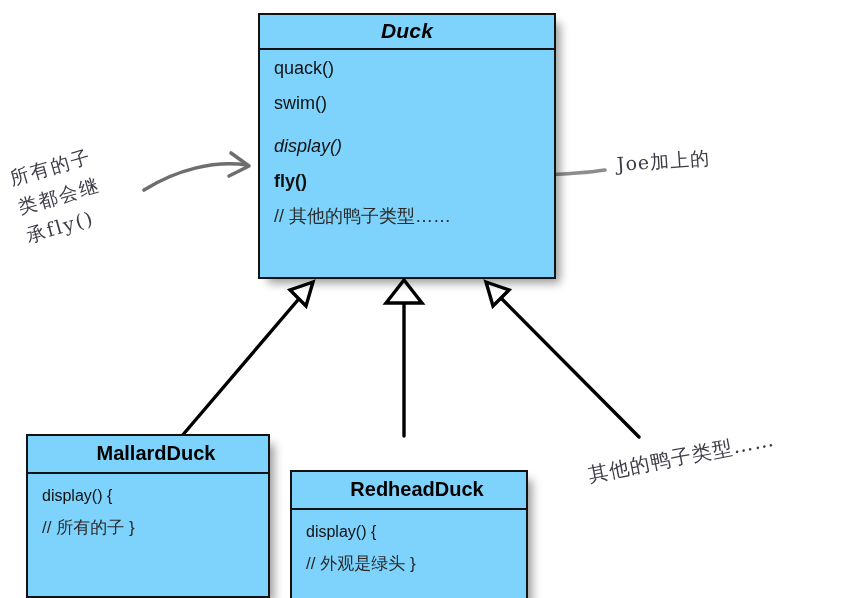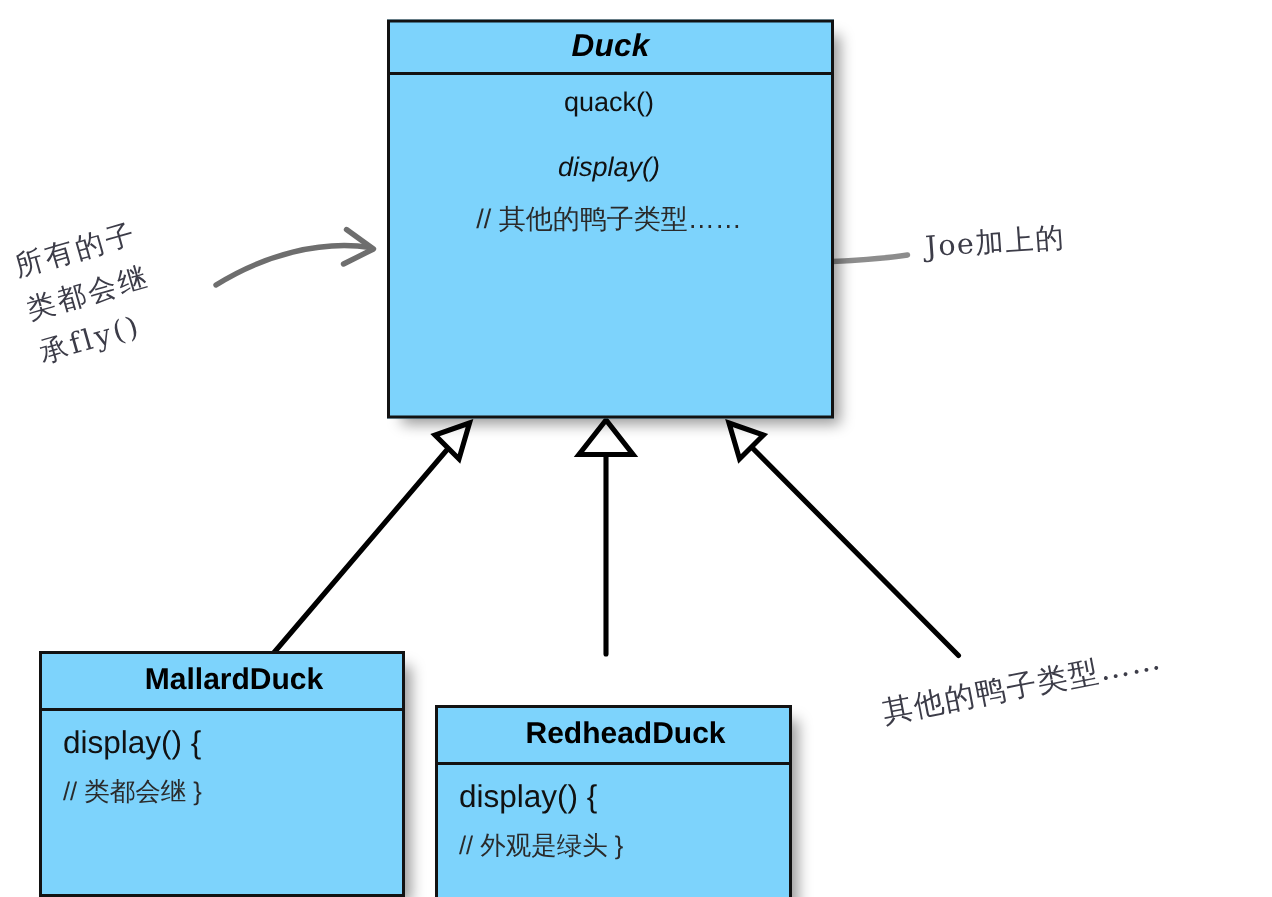--- a/index.html
+++ b/index.html
@@ -54,21 +54,20 @@
   }
   #duck-box .uml-title {
     height: 35px;
     line-height: 32px;
     font-size: 21px;
     font-style: italic;
     letter-spacing: 0.2px;
   }
   #duck-box .uml-body {
     padding: 9px 16px 0 14px;
-    text-align: center;
   }
   #duck-box .uml-row {
     font-size: 18px;
     line-height: 19px;
     margin-bottom: 16px;
   }
   #duck-row-display { font-style: italic; margin-top: 24px; }
   #duck-row-fly { font-weight: bold; font-size: 20px; }
   #duck-row-comment {
     font-size: 17px;
@@ -92,21 +91,21 @@
   .sub-box .uml-title {
     height: 38px;
     line-height: 35px;
     font-size: 20px;
     padding-left: 16px;
   }
   .sub-box .uml-body {
     padding: 12px 0 0 14px;
   }
   .sub-box .uml-row {
-    font-size: 21px;
+    font-size: 16px;
     line-height: 20px;
     margin-bottom: 12px;
   }
   .sub-box .uml-row.comment {
     font-size: 17px;
     color: #2a2a2a;
   }
 
   
   #wires {
@@ -183,30 +182,32 @@
     <g>
       <path d="M 605 170 C 560 177 470 176 365 178" fill="none" stroke="#8d8d8d" stroke-width="3.6" stroke-linecap="round"></path>
       <path d="M 378 164 L 357 178 L 376 192" fill="none" stroke="#8d8d8d" stroke-width="3.6" stroke-linecap="round" stroke-linejoin="round"></path>
     </g>
   </svg>
 
   <div class="uml-box" id="duck-box">
     <div class="uml-title">Duck</div>
     <div class="uml-body">
       <div class="uml-row">quack()</div>
+      <div class="uml-row">swim()</div>
       <div class="uml-row" id="duck-row-display">display()</div>
+      <div class="uml-row" id="duck-row-fly">fly()</div>
       <div class="uml-row" id="duck-row-comment">// 其他的鸭子类型……</div>
     </div>
   </div>
 
   <div class="uml-box sub-box" id="mallard-box">
     <div class="uml-title">MallardDuck</div>
     <div class="uml-body">
       <div class="uml-row">display() {</div>
-      <div class="uml-row comment">// 类都会继 }</div>
+      <div class="uml-row comment">// 所有的子 }</div>
     </div>
   </div>
 
   <div class="uml-box sub-box" id="redhead-box">
     <div class="uml-title">RedheadDuck</div>
     <div class="uml-body">
       <div class="uml-row">display() {</div>
       <div class="uml-row comment">// 外观是绿头 }</div>
     </div>
   </div>

